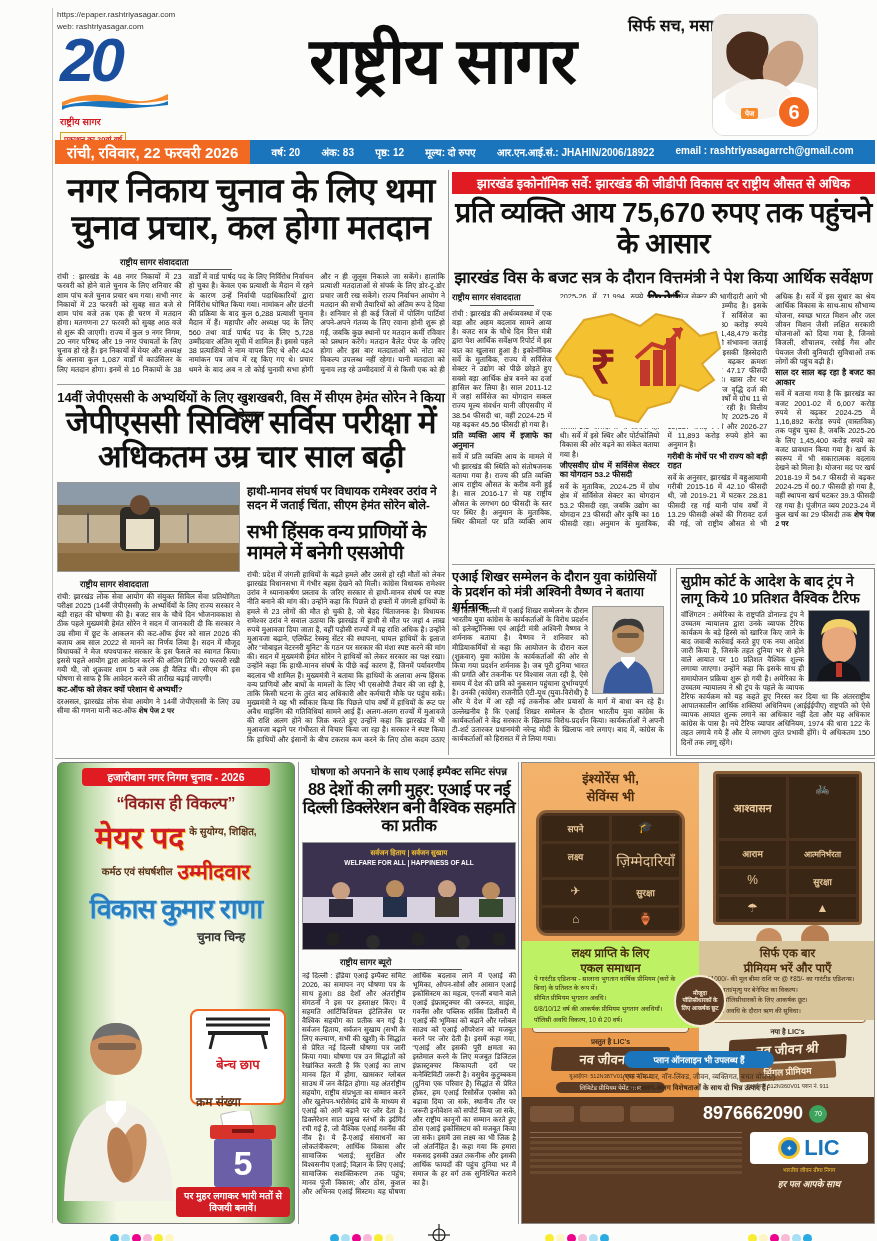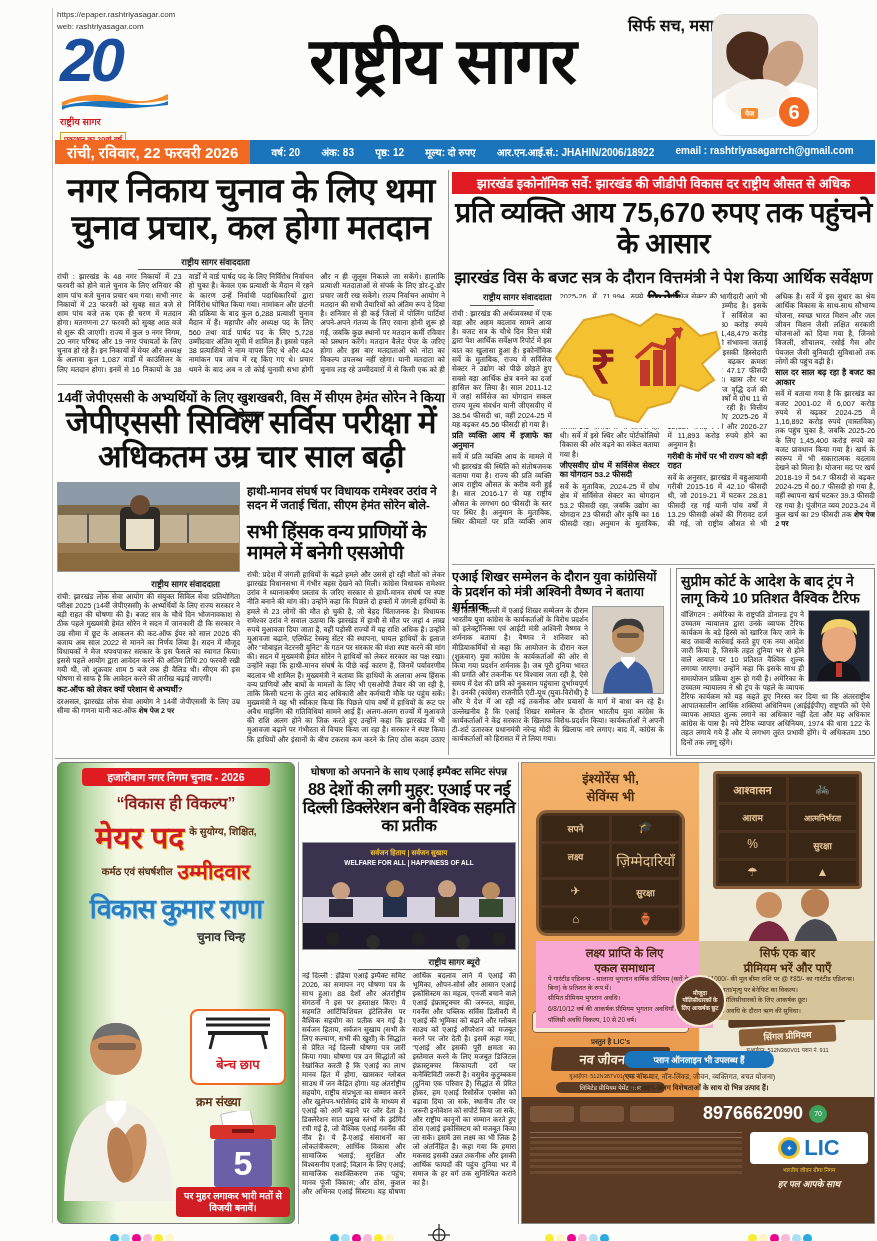--- a/index.html
+++ b/index.html
@@ -5,21 +5,21 @@
 *{margin:0;padding:0;box-sizing:border-box}
 html,body{background:#e8e8e8}
 body{font-family:"Liberation Sans",sans-serif;color:#111}
 .page{position:relative;width:877px;height:1241px;margin:0 auto;background:#fcfcfa;overflow:hidden}
 .abs{position:absolute}
 .jp{text-align:justify;line-height:1.27;overflow:hidden}
 .b{font-weight:bold}
 .ctr{text-align:center}
 .vline{position:absolute;width:1px;background:#9a9a9a}
 .hline{position:absolute;height:1px;background:#9a9a9a}
-.byline{font-weight:bold;font-size:8.4px;text-align:right;color:#222}
+.byline{font-weight:bold;font-size:8.4px;text-align:left;color:#222}
 .byline:after{content:"";display:block;border-bottom:1px solid #555;margin:2px 18px 0}
 .subh{font-weight:bold;font-size:8px;line-height:1.2;margin:2px 0;break-inside:avoid}
 .cols3{column-count:3;column-gap:7px}
 .cols4{column-count:4;column-gap:8px}
 .cols2{column-count:2;column-gap:7px}
 .headline-xl{font-weight:800;line-height:1.1;letter-spacing:-.5px}
 .redband{background:#e01b22;color:#fff;font-weight:bold;display:flex;align-items:center;justify-content:center}
 .dot{display:inline-block;width:9px;height:9px;border-radius:50%;margin-right:2px;vertical-align:middle}
 .lic-bullet{font-size:6.4px;line-height:1.35;color:#3c2a18;margin-bottom:2px}
 </style>
@@ -201,21 +201,21 @@
         <circle cx="58" cy="34" r="26" fill="#c98e5f"></circle>
         <path d="M34 26 Q38 8 58 8 Q78 8 82 26 Q70 18 58 20 Q44 20 34 26 Z" fill="#6f6f6f"></path>
         <rect x="40" y="28" width="38" height="7" rx="3" fill="#333" opacity=".45"></rect>
         <path d="M6 186 Q8 92 58 86 Q110 92 116 186 Z" fill="#f2efe6"></path>
         <path d="M48 96 L58 110 L68 96 L68 86 L48 86 Z" fill="#fff"></path>
         <ellipse cx="74" cy="138" rx="13" ry="30" fill="#c98e5f" transform="rotate(14 74 138)"></ellipse>
         <ellipse cx="62" cy="140" rx="12" ry="28" fill="#b97f52" transform="rotate(-10 62 140)"></ellipse>
       </svg>
     </div>
 
-    <div class="abs" style="left:132px;top:246px;width:96px;height:76px;background:#fff;border:2px solid #f26a21;border-radius:8px;text-align:center">
+    <div class="abs" style="left:132px;top:246px;width:96px;height:96px;background:#fff;border:2px solid #f26a21;border-radius:8px;text-align:center">
       <svg width="80" height="40" viewBox="0 0 80 40">
         <line x1="8" y1="8" x2="72" y2="8" stroke="#222" stroke-width="3"></line>
         <line x1="8" y1="14" x2="72" y2="14" stroke="#222" stroke-width="3"></line>
         <line x1="10" y1="22" x2="70" y2="22" stroke="#222" stroke-width="4"></line>
         <line x1="16" y1="22" x2="12" y2="38" stroke="#222" stroke-width="3"></line>
         <line x1="64" y1="22" x2="68" y2="38" stroke="#222" stroke-width="3"></line>
       </svg>
       <div class="b" style="font-size:13px;color:#d11d23">बेन्च छाप</div>
     </div>
 
@@ -297,21 +297,21 @@
       </svg>
       <div class="ctr b" style="margin:2px 10px;background:#f7ead2;border:1px solid #8a5f38;border-radius:4px;font-size:10px;color:#4a2c10;padding:3px 0">मेरा नियमित प्रीमियम प्लान!</div>
       <div class="ctr" style="margin-top:4px;font-size:7px;font-weight:bold;color:#3c2a18">प्रस्तुत है LIC's</div>
       <div class="ctr b" style="margin:1px 30px;background:#5b3a24;color:#f7ead2;font-size:13px;padding:3px 0;border-radius:3px;transform:skewX(-6deg)">नव जीवन श्री</div>
       <div class="ctr" style="font-size:5.6px;color:#3c2a18;margin-top:1px">यूआईएन: 512N387V01  प्लान नं. 912</div>
       <div class="ctr" style="margin:2px 34px;background:#5b3a24;color:#f7ead2;font-size:6.2px;padding:1px 0;border-radius:6px">लिमिटेड प्रीमियम पेमेंट प्लान</div>
     </div>
 
     <div class="abs" style="left:177px;top:0;width:177px;height:402px;background:#efe9d8">
       <div style="margin:8px 14px 0;background:#4a321e;border:3px solid #8a5f38;border-radius:4px;padding:3px;display:grid;grid-template-columns:1fr 1fr;gap:3px">
-        <div class="ctr" style="background:#3a2614;color:#e8c79a;font-size:11px;font-weight:bold;padding:5px 2px;grid-column:1/2">आश्वासन</div>
+        <div class="ctr" style="background:#3a2614;color:#e8c79a;font-size:11px;font-weight:bold;padding:23px 2px;grid-column:1/2">आश्वासन</div>
         <div class="ctr" style="background:#3a2614;color:#e8c79a;font-size:12px;padding:4px 2px">🚲</div>
         <div class="ctr" style="background:#3a2614;color:#e8c79a;font-size:9px;font-weight:bold;padding:6px 2px">आराम</div>
         <div class="ctr" style="background:#3a2614;color:#e8c79a;font-size:8px;font-weight:bold;padding:7px 2px">आत्मनिर्भरता</div>
         <div class="ctr" style="background:#3a2614;color:#e8c79a;font-size:12px;padding:4px 2px">%</div>
         <div class="ctr" style="background:#3a2614;color:#e8c79a;font-size:9px;font-weight:bold;padding:6px 2px">सुरक्षा</div>
         <div class="ctr" style="background:#3a2614;color:#e8c79a;font-size:12px;padding:4px 2px">☂</div>
         <div class="ctr" style="background:#3a2614;color:#e8c79a;font-size:12px;padding:4px 2px">▲</div>
       </div>
       
       <svg width="177" height="70" viewBox="0 0 177 70">
@@ -320,21 +320,21 @@
         <circle cx="116" cy="14" r="14" fill="#b97f52"></circle>
           <path d="M92 70 Q96 32 116 30 Q138 32 142 70 Z" fill="#4a4a52"></path>
       </svg>
       <div class="ctr b" style="margin:2px 10px;background:#f7ead2;border:1px solid #8a5f38;border-radius:4px;font-size:10px;color:#4a2c10;padding:3px 0">मेरा सिंगल प्रीमियम प्लान!</div>
       <div class="ctr" style="margin-top:4px;font-size:7px;font-weight:bold;color:#3c2a18">नया है LIC's</div>
       <div class="ctr b" style="margin:1px 30px;background:#5b3a24;color:#f7ead2;font-size:13px;padding:3px 0;border-radius:3px;transform:skewX(-6deg) rotate(-3deg)">नव जीवन श्री</div>
       <div class="ctr b" style="margin:2px 40px;background:#8a5f38;color:#f7ead2;font-size:9px;padding:2px 0;border-radius:3px;transform:rotate(-3deg)">सिंगल प्रीमियम</div>
       <div class="ctr" style="font-size:5.6px;color:#3c2a18;margin-top:1px">यूआईएन: 512N360V01  प्लान नं. 911</div>
     </div>
 
-    <div class="abs" style="left:14px;top:178px;width:177px;background:#f9a8d4;padding:4px 12px 2px">
+    <div class="abs" style="left:0;top:178px;width:177px;background:#bef264;padding:4px 12px 2px">
       <div class="ctr b" style="font-size:11.5px;color:#4a2c10">लक्ष्य प्राप्ति के लिए</div>
       <div class="ctr b" style="font-size:11.5px;color:#4a2c10">एकल समाधान</div>
       <div class="lic-bullet">पे गारंटीड एडिशन्स - सालाना भुगतान वार्षिक प्रीमियम (करों के बिना) के प्रतिशत के रूप में।</div>
       <div class="lic-bullet">सीमित प्रीमियम भुगतान अवधि।</div>
       <div class="lic-bullet">6/8/10/12 वर्ष की आकर्षक प्रीमियम भुगतान अवधियाँ।</div>
       <div class="lic-bullet">पॉलिसी अवधि विकल्प, 10 से 20 वर्ष।</div>
     </div>
     <div class="abs" style="left:177px;top:178px;width:177px;background:#d8c49a;padding:4px 8px 2px">
       <div class="ctr b" style="font-size:11.5px;color:#4a2c10">सिर्फ एक बार</div>
       <div class="ctr b" style="font-size:11.5px;color:#4a2c10">प्रीमियम भरें और पाएँ</div>

